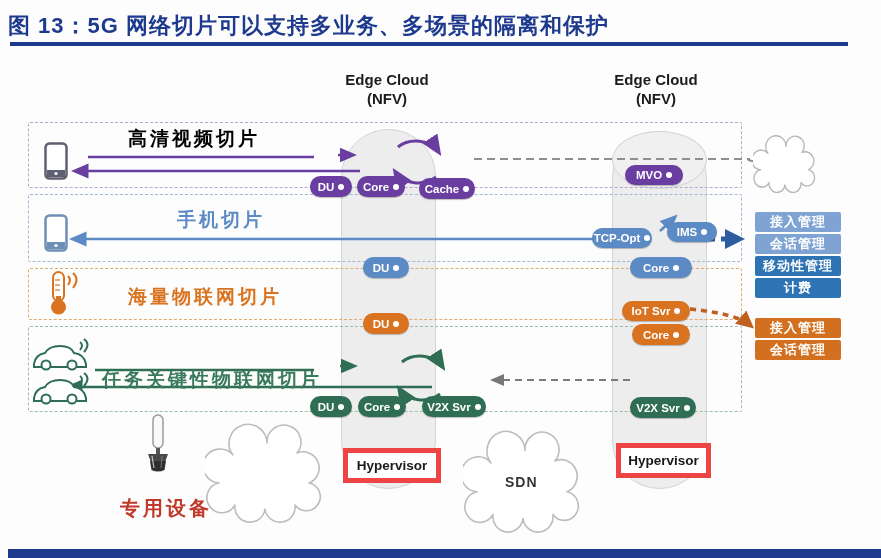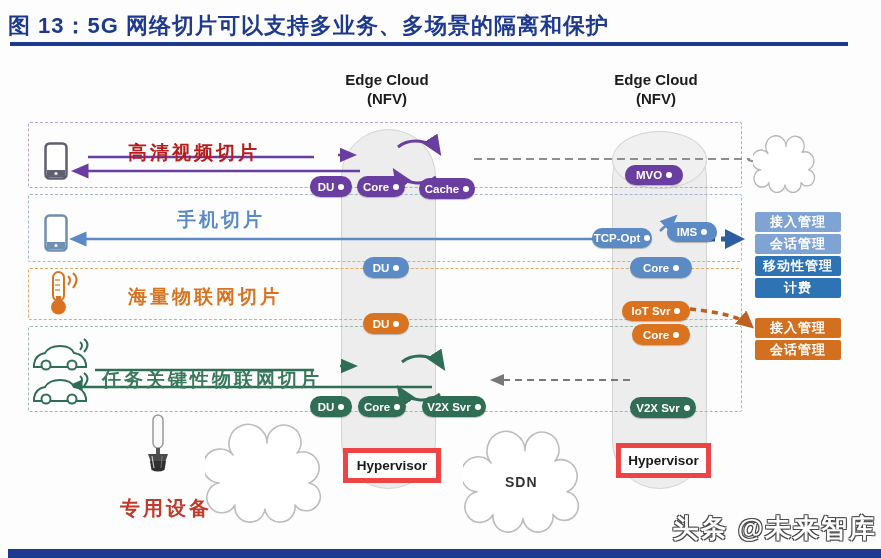--- a/index.html
+++ b/index.html
@@ -103,21 +103,21 @@
     <path d="M690 309 Q737 314 750 325" fill="none" stroke="#c06020" stroke-width="3.5" stroke-dasharray="6 5" marker-end="url(#ah-orange)"></path>
 
     <line x1="95" y1="370" x2="314" y2="370" stroke="#2f6e54" stroke-width="2.5"></line>
     <line x1="340" y1="366" x2="353" y2="366" stroke="#2f6e54" stroke-width="2.5" marker-end="url(#ah-green)"></line>
     <line x1="432" y1="387" x2="70" y2="387" stroke="#2f6e54" stroke-width="2.5" marker-end="url(#ah-green)"></line>
     <path d="M402 362 A24 17 0 0 1 442 366" fill="none" stroke="#2f6e54" stroke-width="3" marker-end="url(#ah-green)"></path>
     <path d="M440 394 A24 17 0 0 1 400 390" fill="none" stroke="#2f6e54" stroke-width="3" marker-end="url(#ah-green)"></path>
     <line x1="630" y1="380" x2="494" y2="380" stroke="#7a7a7a" stroke-width="2" stroke-dasharray="7 5" marker-end="url(#ah-gray)"></line>
   </svg>
 
-  <div class="abs slab" style="left:128px;top:140px;color:#b91c1c;">高清视频切片</div>
+  <div class="abs slab" style="left:128px;top:126px;color:#000000;">高清视频切片</div>
   <div class="abs slab" style="left:153px;top:207px;color:#5b8ac5;margin-left:24px;">手机切片</div>
   <div class="abs slab" style="left:128px;top:284px;color:#d9731f;">海量物联网切片</div>
   <div class="abs slab" style="left:102px;top:343px;color:#3a7a5c;margin-top:24px;">任务关键性物联网切片</div>
 
   <svg class="abs" style="left:44px;top:142px;" width="24" height="38">
     <rect x="1.5" y="1.5" width="21" height="35" rx="4" fill="#fff" stroke="#5f5f72" stroke-width="2.5"></rect>
     <rect x="3" y="28" width="18" height="7" fill="#5f5f72"></rect>
       <circle cx="12" cy="31.5" r="1.6" fill="#fff"></circle>
   </svg>
   <svg class="abs" style="left:44px;top:214px;" width="24" height="38">
@@ -239,16 +239,15 @@
   <svg class="abs" style="left:140px;top:414px;" width="36" height="76">
     <rect x="13" y="1" width="10" height="33" rx="5" fill="#fafafa" stroke="#9a9a9a" stroke-width="1.5"></rect>
     <rect x="16" y="34" width="4" height="6" fill="#555"></rect>
     <path d="M8 40 h20 l-2.5 7 h-15 z" fill="#4a4a4a"></path>
     <path d="M10 47 h16 l-1.5 9 q-6.5 3 -13 0 z" fill="#2f2f2f"></path>
     <path d="M12 42 l2 12" stroke="#fff" stroke-width="1.2" opacity="0.7"></path>
     <path d="M22 42 l-1 12" stroke="#9a9a9a" stroke-width="1" opacity="0.6"></path>
   </svg>
   <div class="abs" id="device-label" style="left:120px;top:495px;">专用设备</div>
 
-  <div class="abs" id="watermark">头条 @未来智库</div>
   <div class="abs" id="bottom-bar"></div>
 
 </div>
 
 </body></html>

